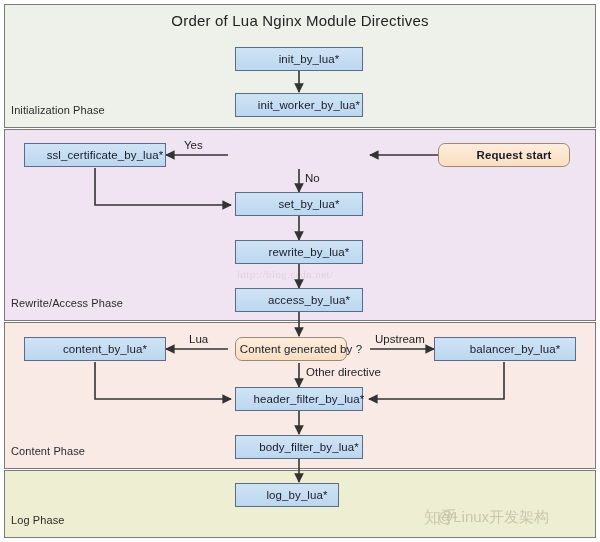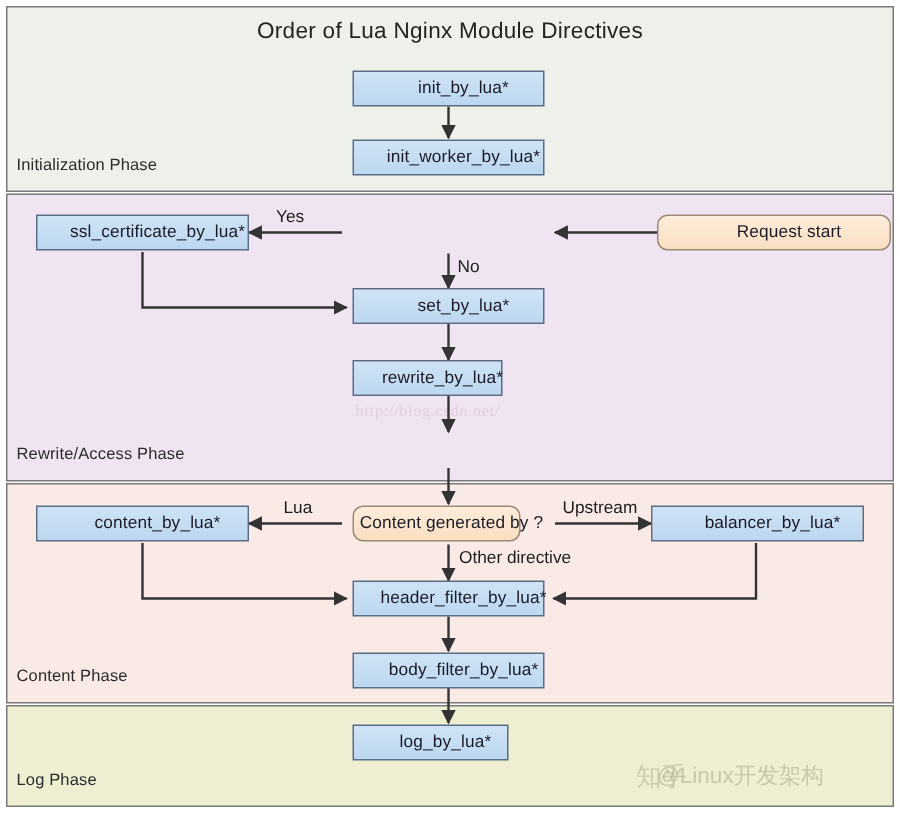--- a/index.html
+++ b/index.html
@@ -178,24 +178,25 @@
 
       <path d="M 299 411 L 299 434"></path>
 
       <path d="M 299 458 L 299 482"></path>
     </g>
   </svg>
 
   <div class="node proc" style="left:235px; top:47px; width:128px;">init_by_lua*</div>
   <div class="node proc" style="left:235px; top:93px; width:128px;">init_worker_by_lua*</div>
 
-  <div class="node dec" style="left:438px; top:143px; width:156px;">Request start</div>
+  <div class="node dec" style="left:438px; top:143px; width:132px;font-weight:bold;">Request start</div>
   <div class="node proc" style="left:24px; top:143px; width:142px;">ssl_certificate_by_lua*</div>
   <div class="node proc" style="left:235px; top:192px; width:128px;">set_by_lua*</div>
-  <div class="node proc" style="left:235px; top:240px; width:100px;">rewrite_by_lua*</div>
+  <div class="node proc" style="left:235px; top:240px; width:128px;">rewrite_by_lua*</div>
+  <div class="node proc" style="left:235px; top:288px; width:128px;">access_by_lua*</div>
 
   <div class="node dec" style="left:235px; top:337px; width:112px;">Content generated by ?</div>
   <div class="node proc" style="left:24px; top:337px; width:142px;">content_by_lua*</div>
   <div class="node proc" style="left:434px; top:337px; width:142px;">balancer_by_lua*</div>
   <div class="node proc" style="left:235px; top:387px; width:128px;">header_filter_by_lua*</div>
   <div class="node proc" style="left:235px; top:435px; width:128px;">body_filter_by_lua*</div>
 
   <div class="node proc" style="left:235px; top:483px; width:104px;">log_by_lua*</div>
 
   <div class="edge-label" style="left:184px; top:139px;">Yes</div>

